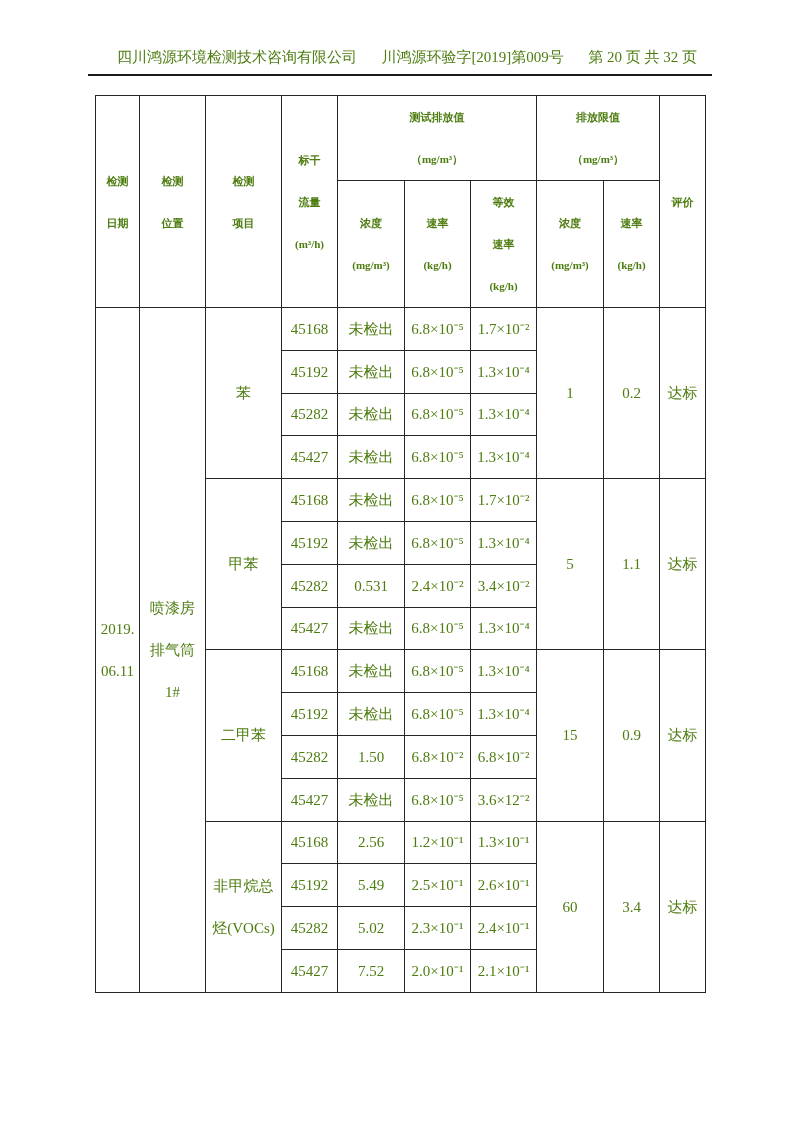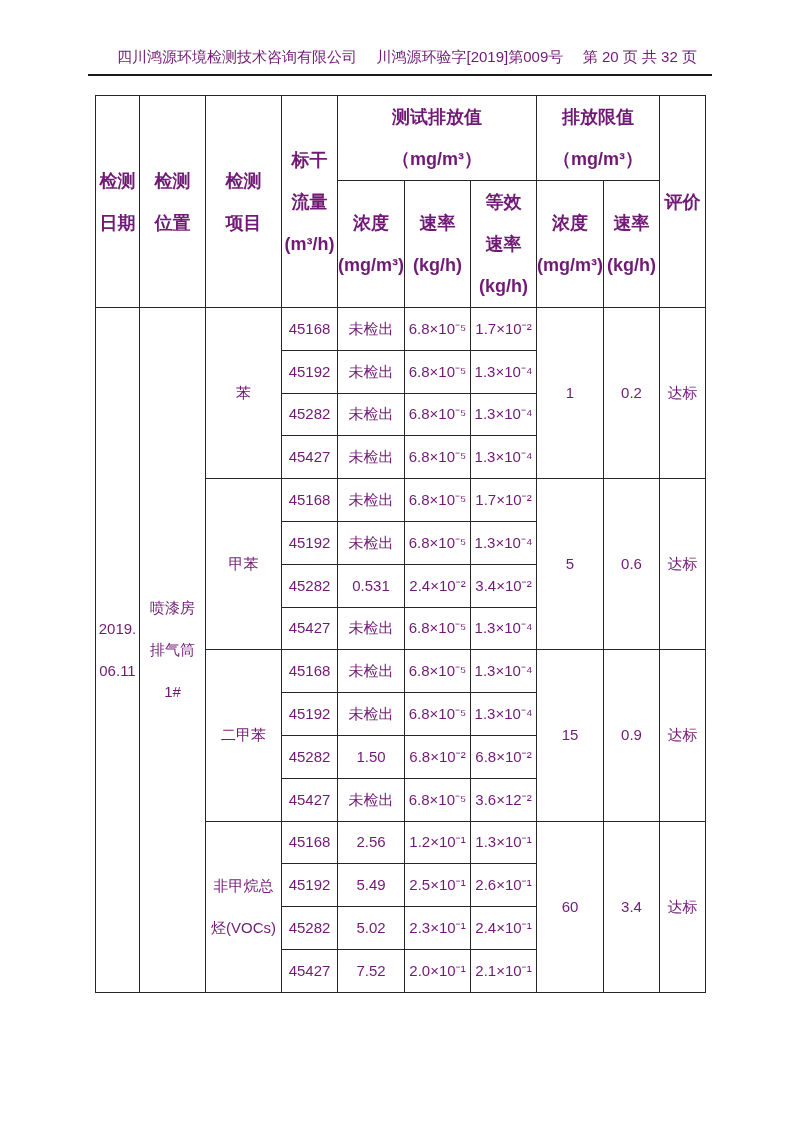--- a/index.html
+++ b/index.html
@@ -3,22 +3,22 @@
 <meta charset="utf-8">
 <style>
   * { box-sizing: border-box; }
   html, body { margin: 0; padding: 0; background: #e8e8e8; }
   .page {
     position: relative;
     width: 793px;
     height: 1122px;
     margin: 0 auto;
     background: #ffffff;
-    font-family: Liberation Sans, sans-serif;
-    color: #701a75;
+    font-family: Liberation Serif, serif;
+    color: #4d7c0f;
     overflow: hidden;
   }
   .page-header {
     position: absolute;
     left: 95px;
     top: 48px;
     width: 612px;
     display: flex;
     justify-content: space-between;
     align-items: baseline;
@@ -44,21 +44,21 @@
   .report-table th, .report-table td {
     border: 1.5px solid #262626;
     padding: 0;
     text-align: center;
     vertical-align: middle;
     white-space: pre-line;
     overflow: hidden;
   }
   .report-table th {
     font-weight: bold;
-    font-size: 18px;
+    font-size: 11px;
     line-height: 42px;
   }
   tr.hrow1 { height: 85px; }
   tr.hrow2 { height: 125px; }
   tr.body-row { height: 42.8px; }
   .report-table td {
     font-size: 15px;
     line-height: 20px;
   }
   td.merge-cell { line-height: 42px; }
@@ -153,21 +153,21 @@
         <td>1.3×10⁻⁴</td>
       </tr>
 
       <tr class="body-row">
         <td class="merge-cell" rowspan="4">甲苯</td>
         <td>45168</td>
         <td>未检出</td>
         <td>6.8×10⁻⁵</td>
         <td>1.7×10⁻²</td>
         <td class="merge-cell" rowspan="4">5</td>
-        <td class="merge-cell" rowspan="4">0.6</td>
+        <td class="merge-cell" rowspan="4">1.1</td>
         <td class="merge-cell" rowspan="4">达标</td>
       </tr>
       <tr class="body-row">
         <td>45192</td>
         <td>未检出</td>
         <td>6.8×10⁻⁵</td>
         <td>1.3×10⁻⁴</td>
       </tr>
       <tr class="body-row">
         <td>45282</td>

